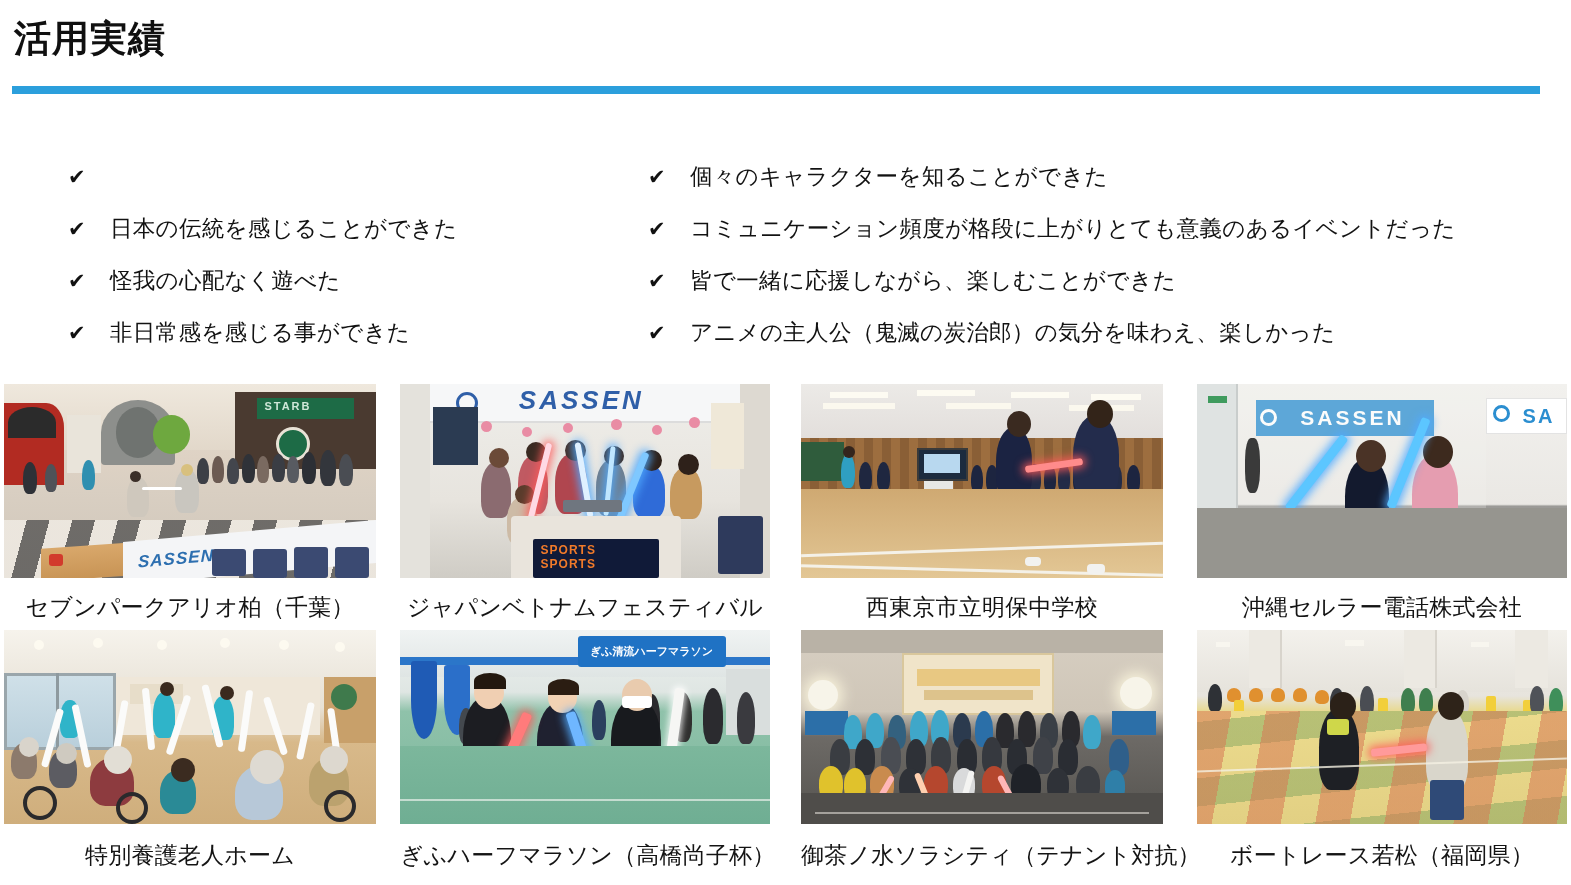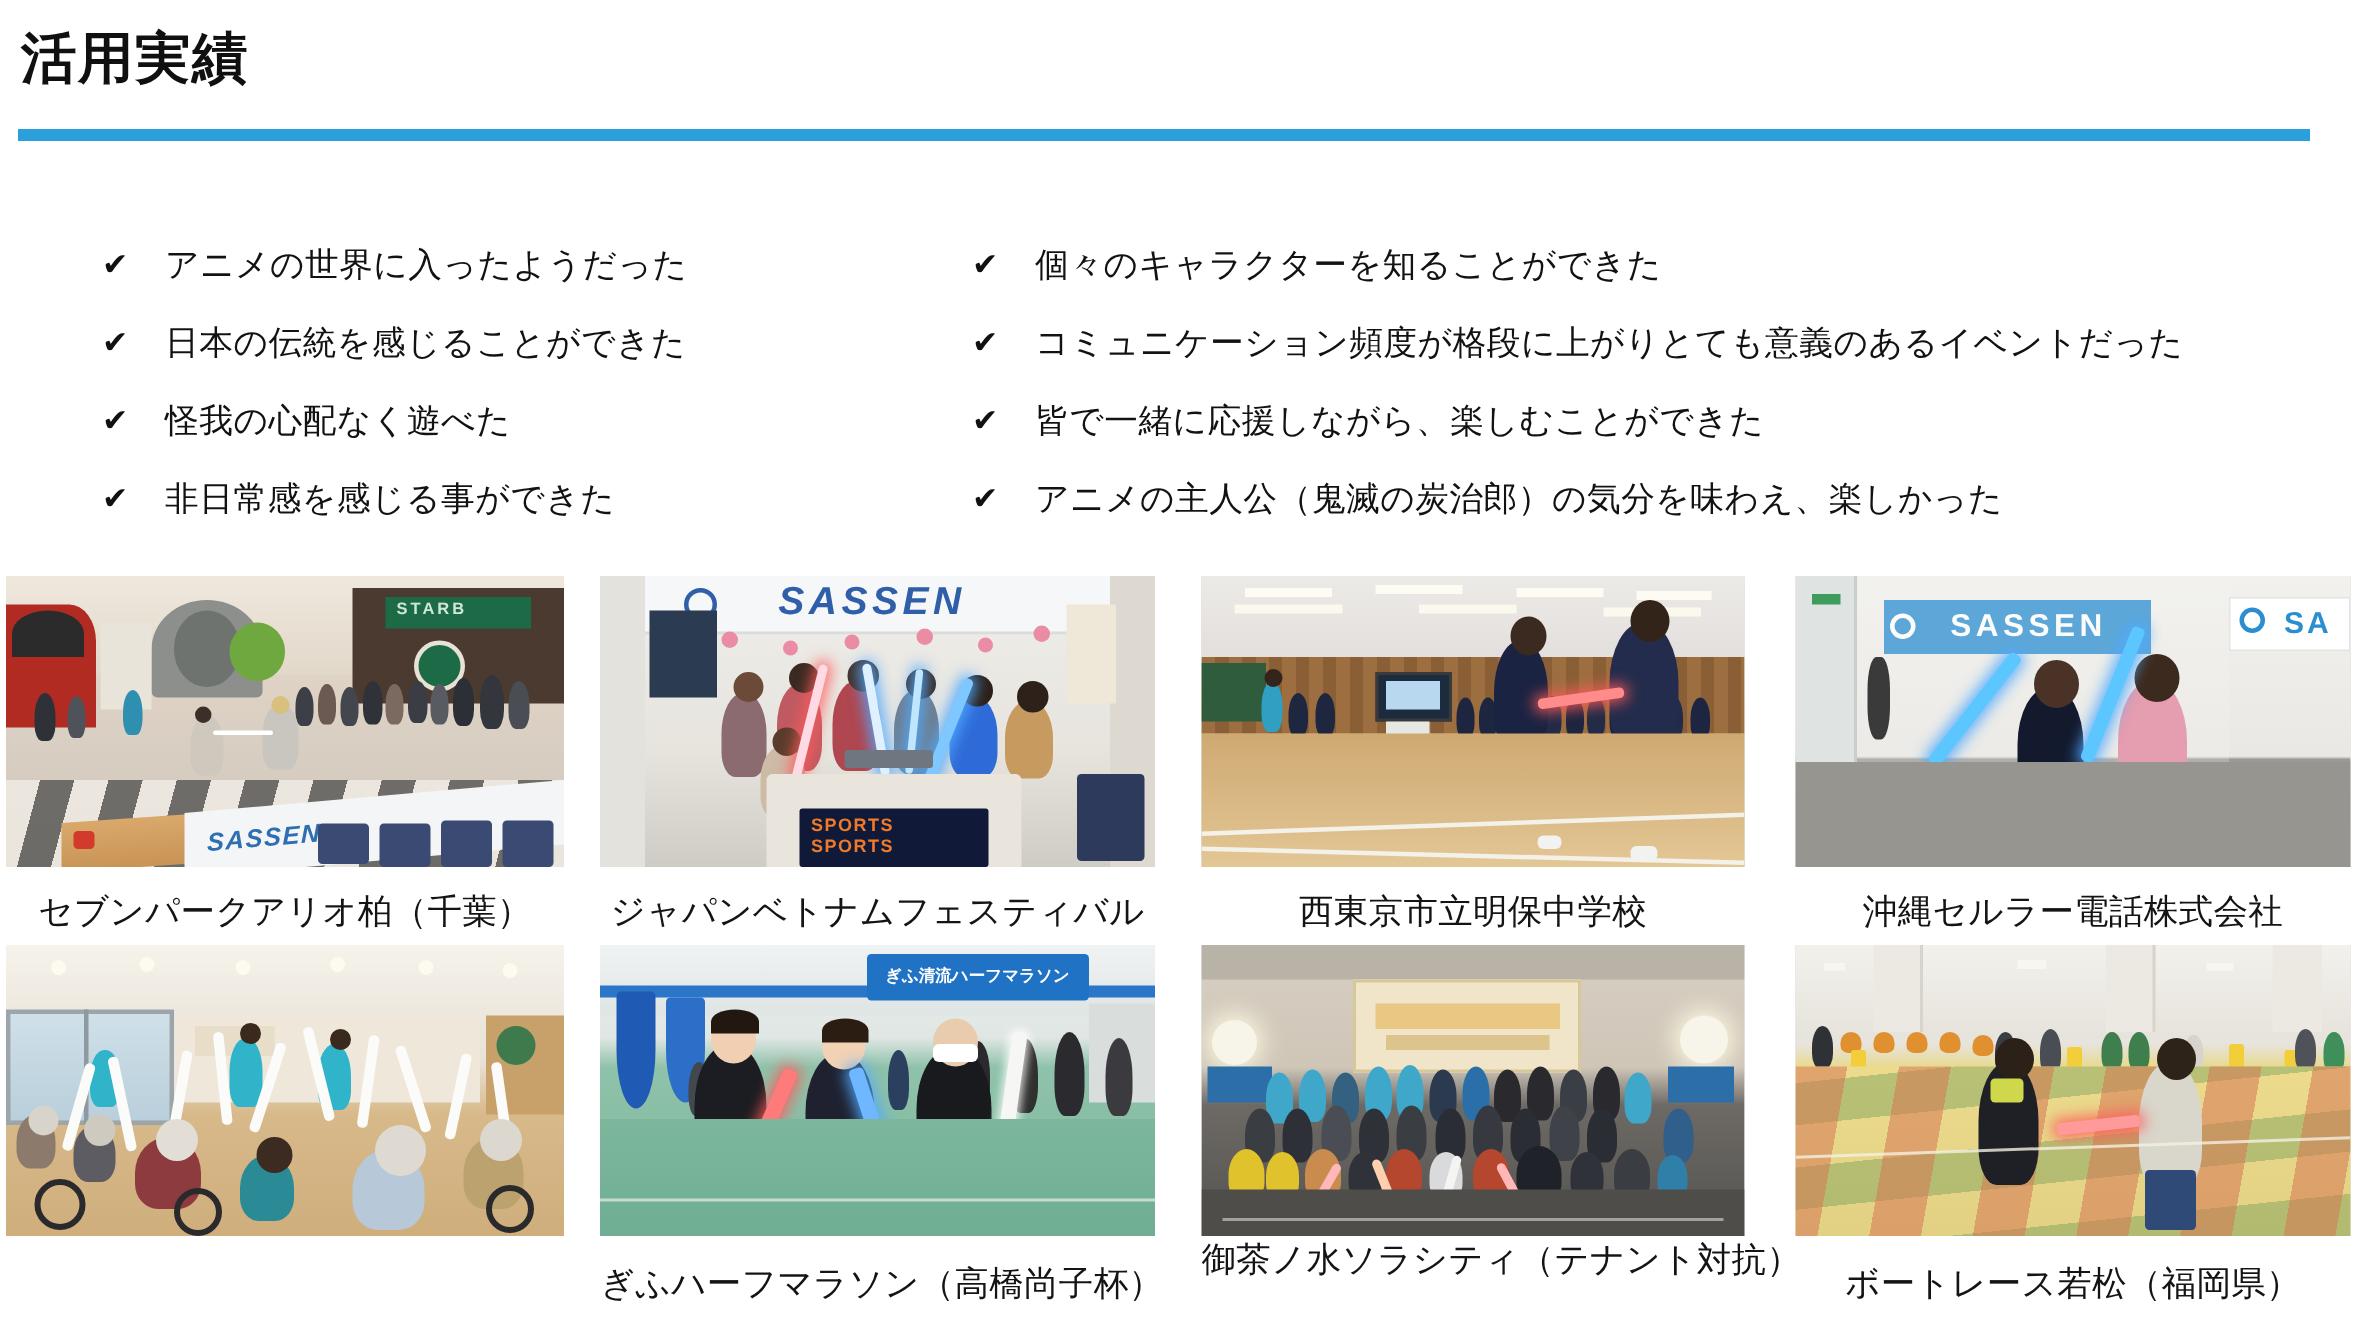--- a/index.html
+++ b/index.html
@@ -76,21 +76,20 @@
 <div class="slide">
 
   <div class="slide-title">活用実績</div>
   <div class="title-rule"></div>
 
   <div class="bullets">
 
     <div class="bullet-col left">
       <div class="bullet-row">
         <span class="bullet-check">✔</span>
-        <span class="bullet-text">アニメの世界に入ったようだった</span>
       </div>
       <div class="bullet-row">
         <span class="bullet-check">✔</span>
         <span class="bullet-text">日本の伝統を感じることができた</span>
       </div>
       <div class="bullet-row">
         <span class="bullet-check">✔</span>
         <span class="bullet-text">怪我の心配なく遊べた</span>
       </div>
       <div class="bullet-row">
@@ -343,20 +342,21 @@
           <div class="crowd-dot" style="left:62%;top:70%;width:48px;height:54px;background:#b7c8d8;"></div>
           <div class="head" style="left:66%;top:62%;width:34px;height:34px;background:#dedad2;"></div>
           <div class="crowd-dot" style="left:82%;top:66%;width:40px;height:48px;background:#bba26e;"></div>
           <div class="head" style="left:85%;top:60%;width:28px;height:28px;background:#ddd8cf;"></div>
 
           <div class="head" style="left:5%;bottom:2%;width:34px;height:34px;border:4px solid #2a2a2c;background:transparent;"></div>
           <div class="head" style="left:30%;bottom:0%;width:32px;height:32px;border:4px solid #2a2a2c;background:transparent;"></div>
           <div class="head" style="left:86%;bottom:1%;width:32px;height:32px;border:4px solid #2a2a2c;background:transparent;"></div>
         </div>
       </div>
+      <div class="caption" style="margin-top:16px;">特別養護老人ホーム</div>
     </div>
 
     <div class="photo-cell" style="left:400px; top:250px; width:370px;">
       <div class="photo" style="height:194px;">
         <div class="scene" style="background:linear-gradient(#eef1f0 0%,#dfe6e3 32%,#8fc2aa 42%,#7cb79c 100%);">
           <div class="layer" style="left:0;top:0;width:100%;height:24%;background:linear-gradient(#f0f3f3,#dfe5e4);"></div>
           <div class="layer" style="left:0;top:14%;width:100%;height:4%;background:#2b76c9;"></div>
           <div class="layer" style="left:48%;top:3%;width:40%;height:16%;background:#1f72c4;border-radius:3px;"></div>
           <div class="layer" style="left:50%;top:5%;width:36%;height:12%;color:#fff;font-size:11px;font-weight:bold;display:flex;align-items:center;justify-content:center;text-align:right;line-height:1.1;">ぎふ清流ハーフマラソン</div>
           <div class="layer" style="left:3%;top:16%;width:7%;height:40%;background:#1f5bb5;border-radius:3px 3px 50% 50%;"></div>
@@ -441,21 +441,21 @@
           <div class="crowd-dot" style="left:84%;top:72%;width:20px;height:30px;background:#2f7fa8;"></div>
 
           <div class="saber" style="left:22%;top:74%;width:6px;height:34px;background:#ffb7b7;transform:rotate(30deg);"></div>
           <div class="saber" style="left:33%;top:73%;width:6px;height:34px;background:#ffd0b0;transform:rotate(-22deg);"></div>
           <div class="saber" style="left:45%;top:72%;width:6px;height:36px;background:#f4f4f2;transform:rotate(16deg);"></div>
           <div class="saber" style="left:56%;top:74%;width:6px;height:32px;background:#ffb7b7;transform:rotate(-28deg);"></div>
           <div class="layer" style="left:0;bottom:0;width:100%;height:16%;background:#4f4d4a;"></div>
           <div class="layer" style="left:4%;bottom:5%;width:92%;height:2px;background:#b9b6b0;opacity:.8;"></div>
         </div>
       </div>
-      <div class="caption" style="margin-top:0;text-align:center;">御茶ノ水ソラシティ（テナント対抗）</div>
+      <div class="caption" style="margin-top:16px;text-align:center;">御茶ノ水ソラシティ（テナント対抗）</div>
     </div>
 
     <div class="photo-cell" style="left:1197px; top:250px; width:370px;">
       <div class="photo" style="height:194px;">
         <div class="scene" style="background:linear-gradient(#f1efe9 0%,#e7e4dd 34%,#e8d98f 42%,#d9c97e 100%);">
           <div class="layer" style="left:0;top:0;width:100%;height:32%;background:linear-gradient(#f3f1ec,#e6e3dc);"></div>
           <div class="layer" style="left:14%;top:0;width:9%;height:30%;background:#ece9e2;border-right:2px solid #d8d4cc;"></div>
           <div class="layer" style="left:56%;top:0;width:9%;height:30%;background:#ece9e2;border-right:2px solid #d8d4cc;"></div>
           <div class="layer" style="left:86%;top:0;width:9%;height:30%;background:#ece9e2;"></div>
           <div class="layer" style="left:5%;top:6%;width:4%;height:3%;background:#f8f6ef;"></div>

